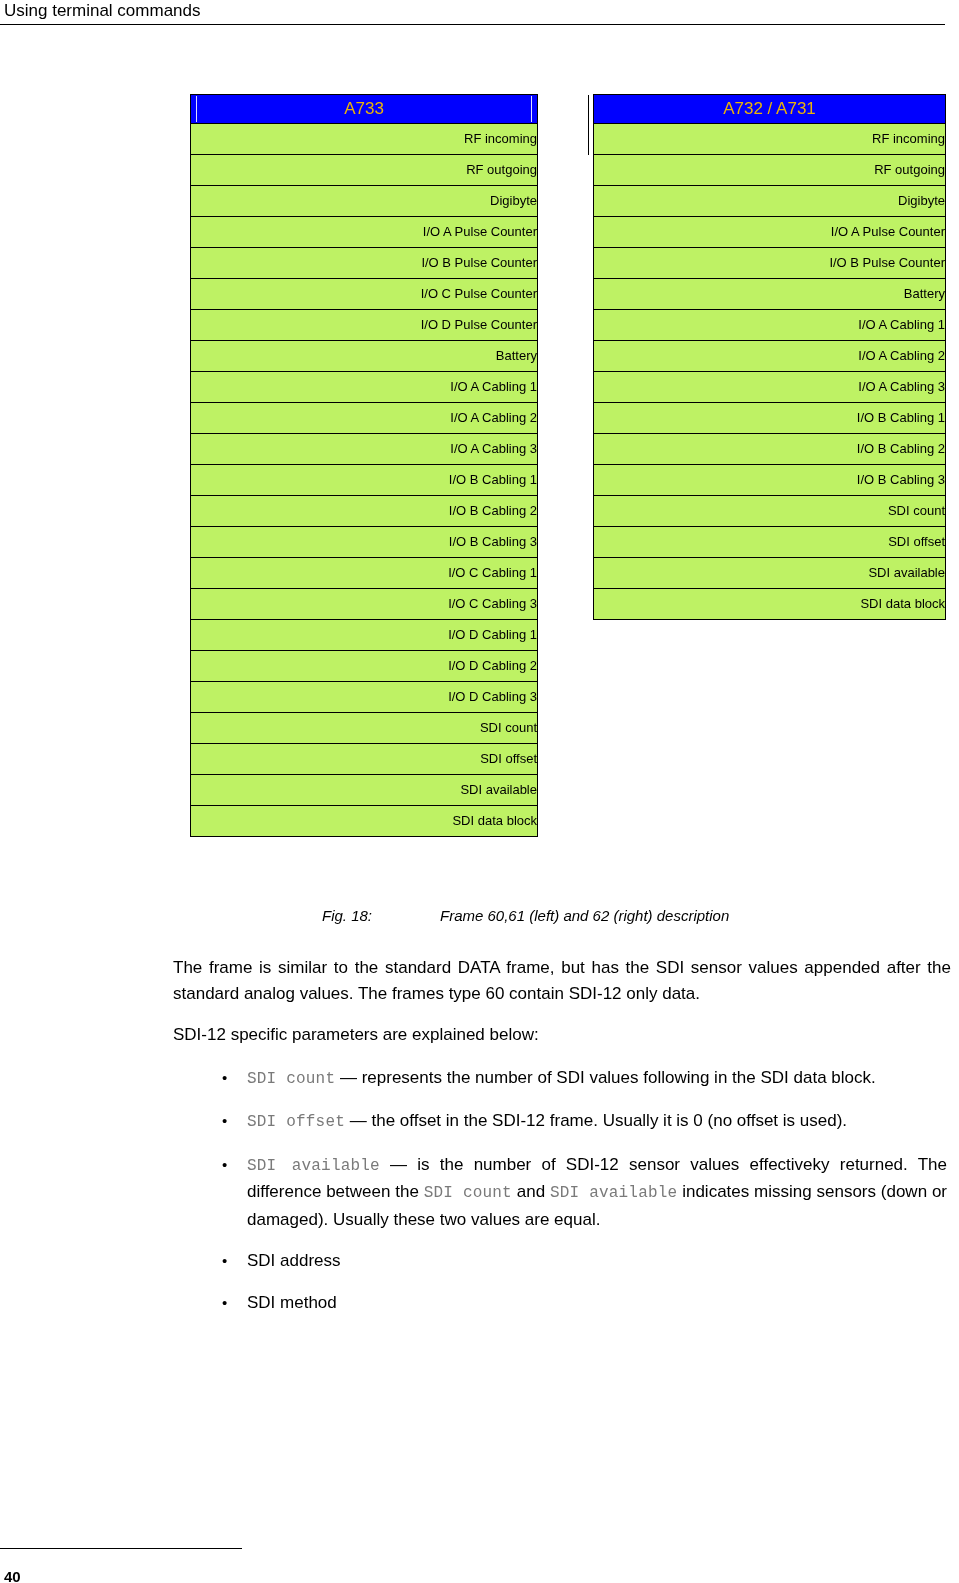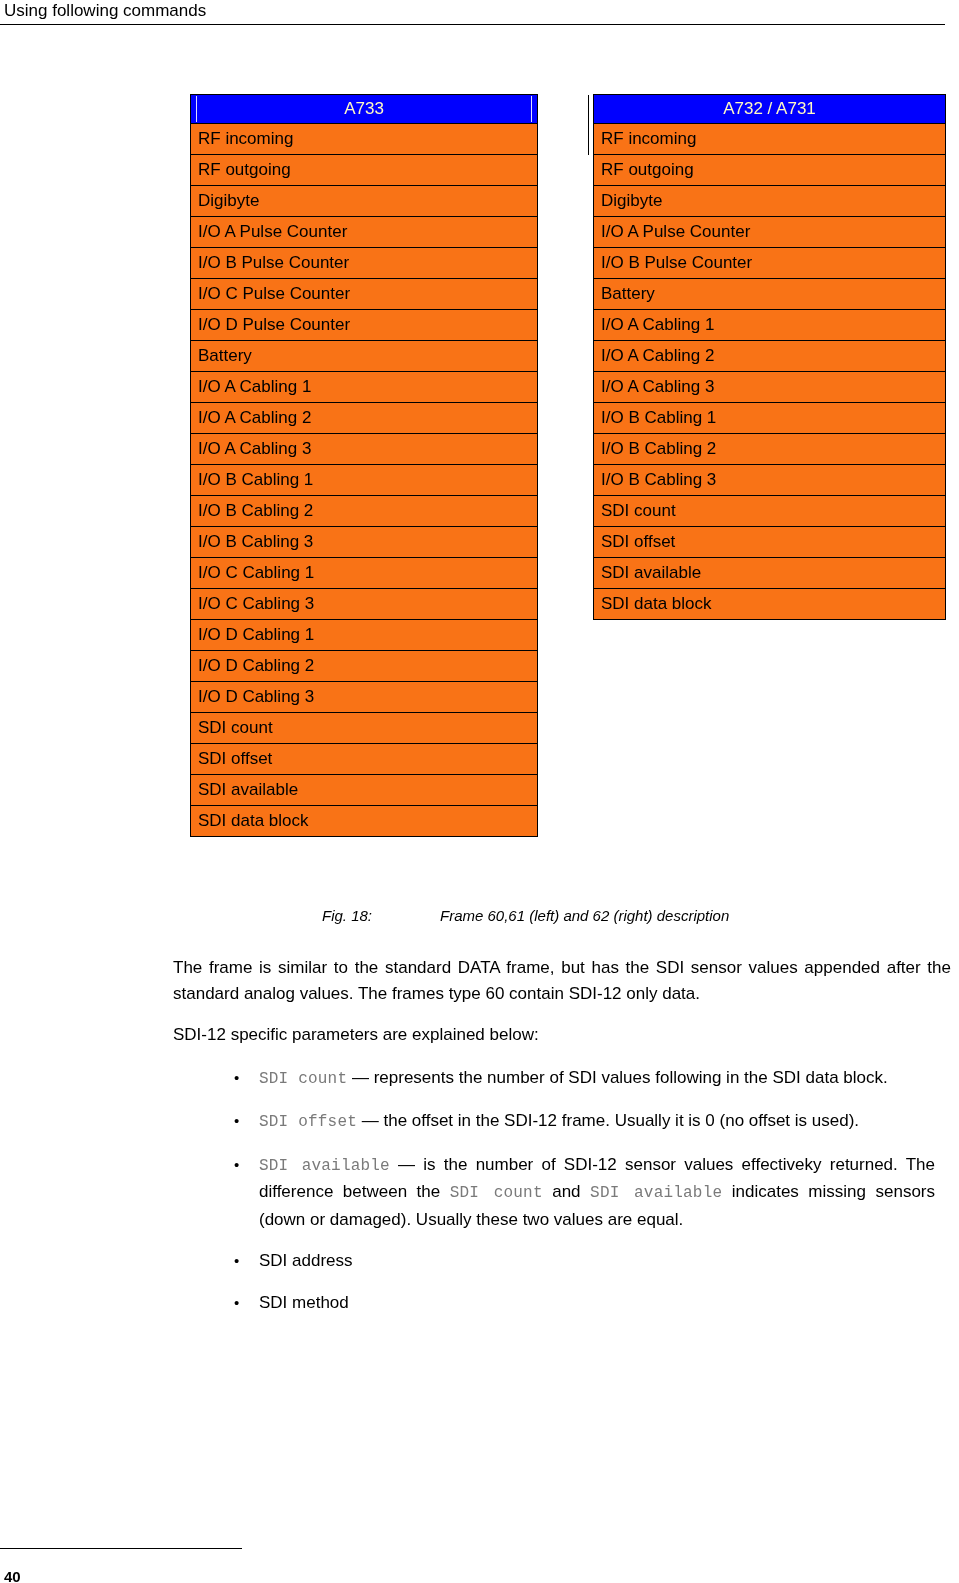--- a/index.html
+++ b/index.html
@@ -55,40 +55,41 @@
     border-collapse: collapse;
     table-layout: fixed;
   }
   .frame-table-left  { left: 190px; top: 0px;  width: 348px; }
   .frame-table-right { left: 593px; top: 0px;  width: 353px; }
 
   .frame-table td {
     border: 1.3px solid #000;
     height: 30px;
     padding: 0 0 0 7px;
-    font-size: 17px;
+    font-size: 13px;
     line-height: 30px;
     vertical-align: middle;
     white-space: nowrap;
-    background: #f97316;
+    background: #bef264;
+    text-align: right;
   }
 
   
   .frame-table th {
     border: 1.3px solid #000;
     border-bottom: 1.3px solid #000;
     height: 28px;
     padding: 0;
     font-size: 17px;
     line-height: 28px;
     font-weight: normal;
     text-align: center;
     vertical-align: middle;
     background: #0000ff;
-    color: #fef9c3;
+    color: #eab308;
     position: relative;
     white-space: nowrap;
   }
   
   .hdr-tick {
     position: absolute;
     top: 1px;
     bottom: 1px;
     width: 1.4px;
     background: #dcdcff;
@@ -130,21 +131,21 @@
     font-size: 17px;
     line-height: 25.5px;
     text-align: justify;
     text-justify: inter-word;
   }
   p.para.last-of-group { margin-bottom: 17px; }
 
   
   ul.bullets {
     list-style: none;
-    margin: 16px;
+    margin: 4px;
     padding: 0;
   }
   ul.bullets > li {
     position: relative;
     margin: 0 0 16px 0;
     padding-left: 70px;
     font-size: 17px;
     line-height: 25.5px;
     text-align: justify;
     text-justify: inter-word;
@@ -190,21 +191,21 @@
     top: 47px;
     font-size: 15px;
     line-height: 19px;
     font-weight: bold;
   }
 </style>
 </head>
 <body>
 
 <div class="page-header">
-  <div class="page-header-title">Using following commands</div>
+  <div class="page-header-title">Using terminal commands</div>
   <div class="page-header-rule"></div>
 </div>
 
 <div class="figure-area">
 
   <div class="stub-border"></div>
 
   <table class="frame-table frame-table-left">
     <thead>
       <tr>

